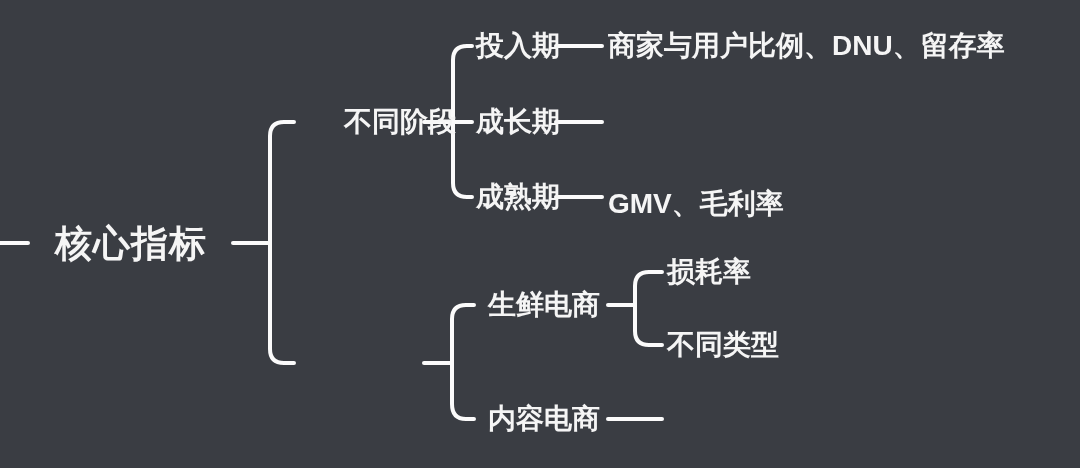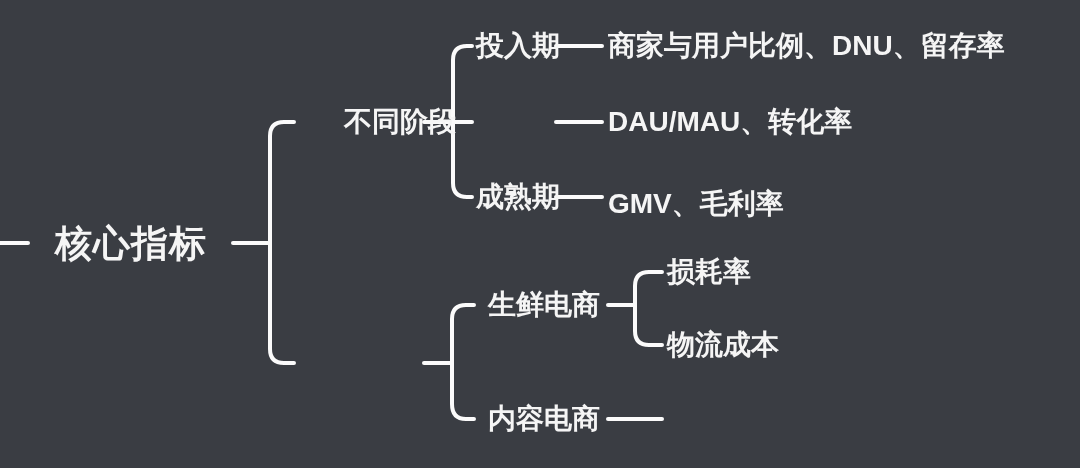--- a/index.html
+++ b/index.html
@@ -59,25 +59,25 @@
     <path d="M 608 419 H 662"></path>
   </svg>
 
   <div class="node node-root" style="left:55px;top:243px;">核心指标</div>
 
   <div class="node" style="left:297px;top:122px;margin-left:47px;">不同阶段</div>
 
   <div class="node" style="left:476px;top:46px;">投入期</div>
   <div class="node" style="left:608px;top:46px;">商家与用户比例、DNU、留存率</div>
 
-  <div class="node" style="left:608px;top:122px;">DAU/MAU、转化率</div>
+  <div class="node" style="left:476px;top:122px;">成长期</div>
 
   <div class="node" style="left:476px;top:197px;text-align:right;">成熟期</div>
   <div class="node" style="left:608px;top:204px;">GMV、毛利率</div>
 
 
   <div class="node" style="left:488px;top:305px;">生鲜电商</div>
   <div class="node" style="left:667px;top:272px;">损耗率</div>
-  <div class="node" style="left:667px;top:345px;">物流成本</div>
+  <div class="node" style="left:667px;top:345px;">不同类型</div>
 
   <div class="node" style="left:488px;top:419px;">内容电商</div>
 
 </div>
 
 </body></html>

